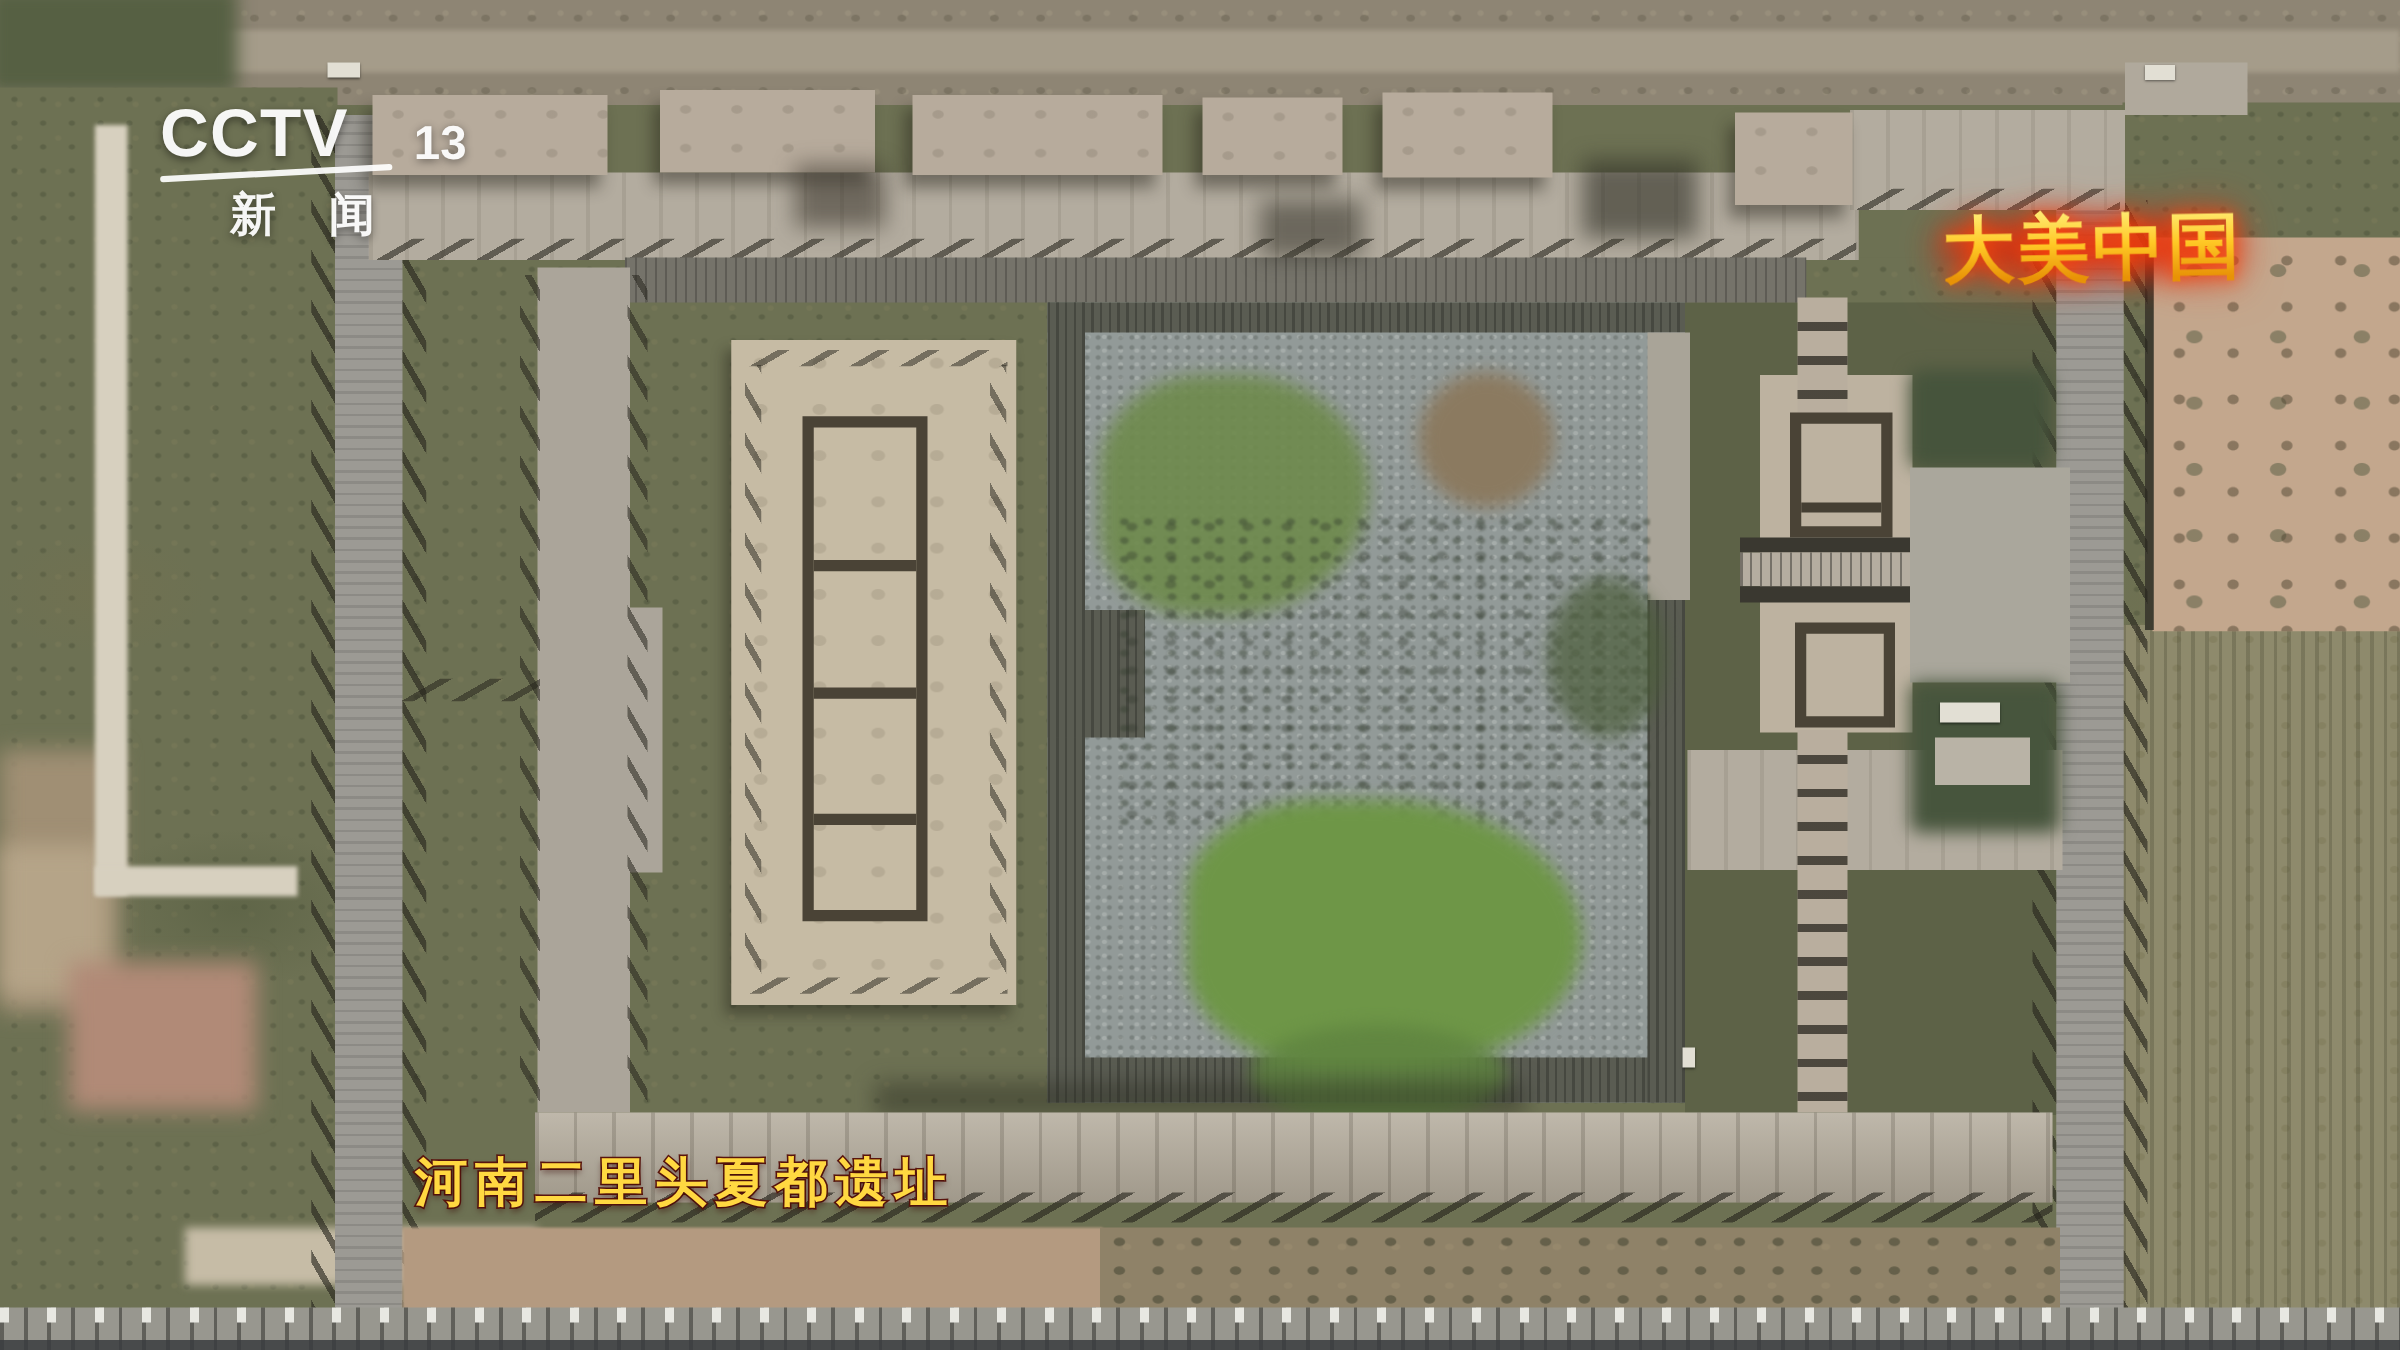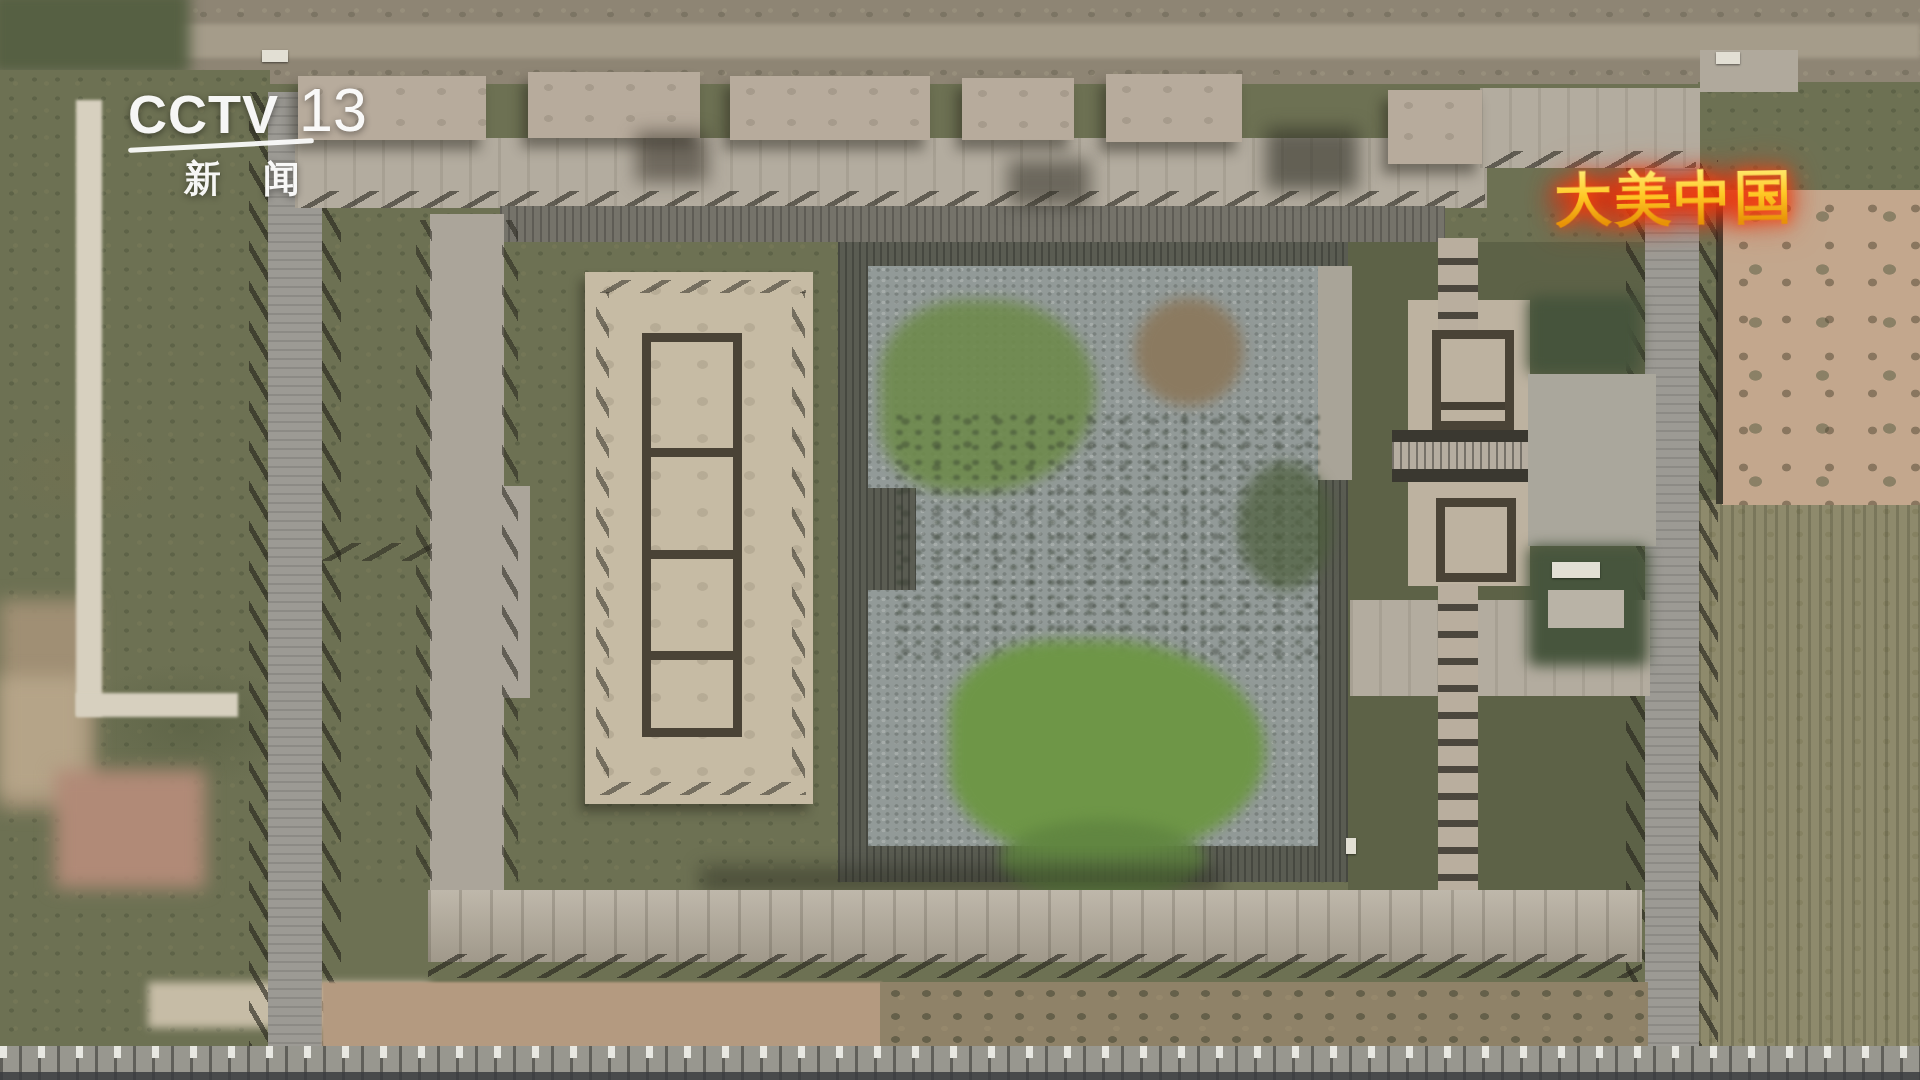--- a/index.html
+++ b/index.html
@@ -38,21 +38,21 @@
   .tick-v{background-image:repeating-linear-gradient(60deg,transparent 0 15px,rgba(38,36,28,.78) 15px 20px);}
   .tick-h{background-image:repeating-linear-gradient(150deg,transparent 0 15px,rgba(38,36,28,.78) 15px 20px);}
   .ladder{background-color:#b9ae9e;
     background-image:repeating-linear-gradient(180deg,transparent 0 20px,rgba(45,42,34,.78) 20px 27px);}
   .frame-dark{border:9px solid #4a4336;box-sizing:border-box;filter:blur(.4px);}
   .veg{filter:blur(7px);}
   .blob{filter:blur(9px);}
   
   .cctv{color:rgba(255,255,255,.95);text-shadow:0 2px 7px rgba(0,0,0,.45);line-height:1;}
   .cctv .row1{font-size:54px;font-weight:bold;letter-spacing:1px;}
-  .cctv .num{font-size:61px;font-weight:normal;}
+  .cctv .num{font-size:38px;font-weight:bold;padding-left:32px;}
   .cctv .row2{font-size:37px;font-weight:bold;letter-spacing:42px;margin-top:12px;margin-left:56px;}
   .swoosh{height:5px;background:rgba(255,255,255,.92);border-radius:3px;transform:rotate(-3deg);}
   .badge{font-size:58px;font-weight:bold;letter-spacing:2px;
     background:linear-gradient(180deg,#ffee79 8%,#ffc825 45%,#e89206 80%);
     -webkit-background-clip:text;background-clip:text;color:transparent;
     filter:drop-shadow(0 0 7px rgba(255,70,10,.95)) drop-shadow(0 0 16px rgba(230,50,10,.7));
     transform:rotate(-1deg);}
   .badge-streak{background:#d8270b;border-radius:50%;filter:blur(13px);opacity:.85;}
   .xw-logo{background:linear-gradient(180deg,#2d60d6 0%,#1a41b4 55%,#12329b 100%);
     border-radius:16px;border:2px solid rgba(190,210,255,.45);
@@ -184,14 +184,15 @@
       <span class="num" style="margin-left:20px;">13</span>
     </div>
     <div class="swoosh" style="width:186px;margin-top:2px;"></div>
     <div class="row2">新闻</div>
   </div>
 
   <div class="abs badge-streak" style="left:1548px;top:176px;width:244px;height:44px;"></div>
   <div class="abs badge" style="left:1554px;top:160px;">大美中国</div>
 
 
+  <div class="abs caption" style="left:332px;top:918px;">河南二里头夏都遗址</div>
 
 </div>
 
 </body></html>

